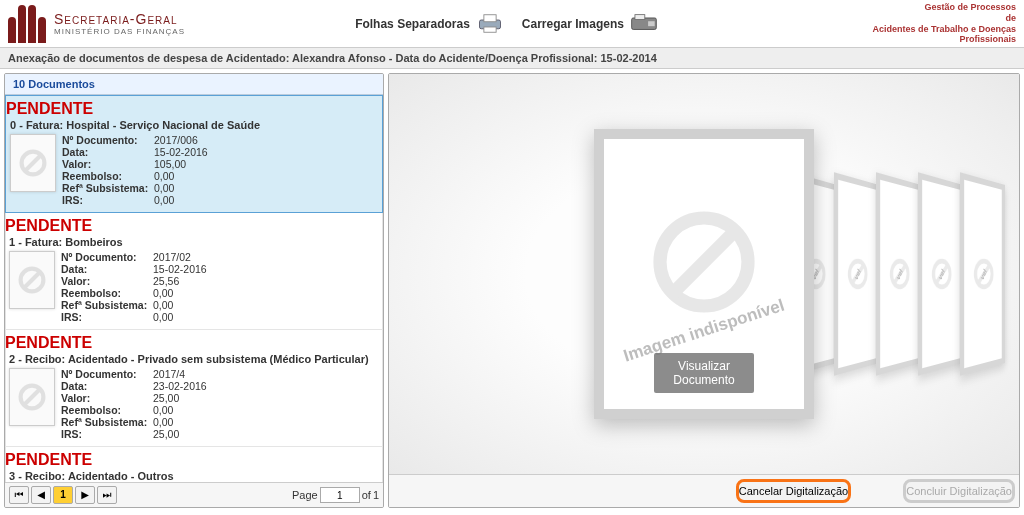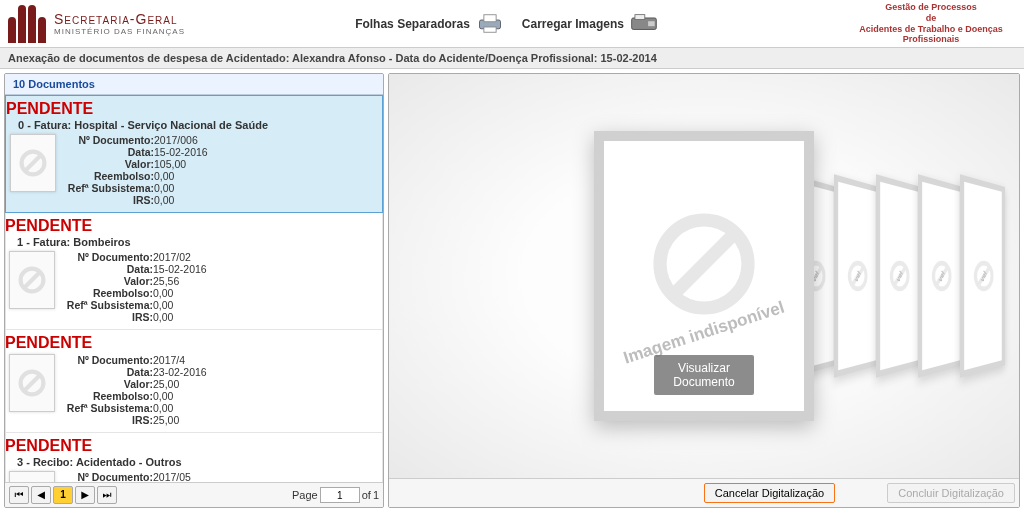--- a/index.html
+++ b/index.html
@@ -32,21 +32,21 @@
   .logo-mark span:nth-child(3){height:38px}
   .logo-mark span:nth-child(4){height:26px}
   .logo-text { color:#7a1b1b; }
   .logo-text .t1 { font-size:14px; letter-spacing:1px; font-variant:small-caps; }
   .logo-text .t2 { font-size:8px; letter-spacing:1px; color:#666; }
   .header-spacer { flex:1; }
   .header-action { display:flex; align-items:center; gap:6px; margin-right:18px; font-weight:bold; font-size:12px;}
   .icon-printer, .icon-scanner {
     width:28px;height:22px; display:inline-block;
   }
-  .header-right { text-align:center; color:#a33; font-size:9px; font-weight:bold; line-height:1.2; max-width:170px;}
+  .header-right { text-align:right; color:#a33; font-size:9px; font-weight:bold; line-height:1.2; max-width:170px;}
   
   .crumb {
     background:#eee; border-bottom:1px solid #ccc;
     padding:4px 8px; font-weight:bold; font-size:11px; color:#444;
   }
   
   .main { display:flex; height:calc(515px - 48px - 24px); }
   
   .left {
     width:380px; border:1px solid #aaa; margin:4px; border-radius:2px;
@@ -54,30 +54,30 @@
     box-shadow:0 0 0 1px #e3e3e3 inset;
   }
   .left-head {
     background:#eaf3ff; padding:4px 8px; font-weight:bold; color:#1a4b9b;
     border-bottom:1px solid #bcd;
   }
   .doc-list { flex:1; overflow:auto; }
   .doc-item { border-bottom:1px solid #e5e5e5; padding:2px 0 2px 0;}
   .doc-item.selected { background:#d6ecf7; border:1px solid #5aa1d6; }
   .status { color:#c00; font-weight:bold; text-align:left; font-size:16px; padding-top:2px;}
-  .doc-title { font-weight:bold; padding:1px 12px; font-size:11px;}
+  .doc-title { font-weight:bold; padding:1px 4px; font-size:11px;}
   .doc-body { display:flex; gap:6px; padding:2px 4px 4px 4px;}
   .thumb {
     width:46px;height:58px; border:1px solid #ccc; background:#fafafa;
     display:flex;align-items:center;justify-content:center; position:relative;
     box-shadow:0 0 3px rgba(0,0,0,.15);
   }
   .thumb svg { width:30px;height:30px; opacity:.4;}
   .kv { font-size:10.5px; }
-  .kv .row { display:flex;text-align:right; }
+  .kv .row { display:flex; }
   .kv .k { width:92px; font-weight:bold;}
   .kv .v { }
   
   .pager {
     border-top:1px solid #ccc; padding:3px 4px; display:flex; align-items:center; gap:2px;
     background:#f6f6f6;
   }
   .pager button {
     width:20px;height:18px; border:1px solid #aaa; background:#f3f3f3; font-size:10px; line-height:1;
     border-radius:2px;
@@ -118,21 +118,21 @@
     display:flex;align-items:center;justify-content:center;
     overflow:hidden;
   }
   .mini .lbl { transform:rotate(-55deg); font-size:8px; color:#bbb; font-weight:bold; white-space:nowrap;}
   .mini svg { width:34px;height:34px;opacity:.3; position:absolute;}
   .right-footer {
     border-top:1px solid #ccc; padding:4px; display:flex; justify-content:flex-end; gap:6px;
     background:#f6f6f6;
   }
   .right-footer button {
-    font-size:11px; padding:3px 10px; border:1px solid #f97316; background:#f3f3f3; border-radius:2px;
+    font-size:11px; padding:3px 0; border:3px solid #f97316; background:#f3f3f3; border-radius:8px;
   }
   .right-footer button:disabled { color:#aaa; border-color:#ccc;margin-left:46px;}
 </style>
 </head>
 <body>
 
 <div class="header">
   <div class="logo-mark">
     <span></span>
       <span></span>
@@ -250,20 +250,21 @@
               </div>
               <div class="row">
                 <div class="k">IRS:</div>
                 <div class="v">0,00</div>
               </div>
             </div>
           </div>
         </div>
         <div class="doc-item">
           <div class="status">PENDENTE</div>
+          <div class="doc-title">2 - Recibo: Acidentado - Privado sem subsistema (Médico Particular)</div>
           <div class="doc-body">
             <div class="thumb">
               <svg viewBox="0 0 100 100">
                 <circle cx="50" cy="50" r="38" fill="none" stroke="#bbb" stroke-width="14"></circle>
                 <line x1="24" y1="76" x2="76" y2="24" stroke="#bbb" stroke-width="14"></line>
               </svg>
             </div>
             <div class="kv">
               <div class="row">
                 <div class="k">Nº Documento:</div>

